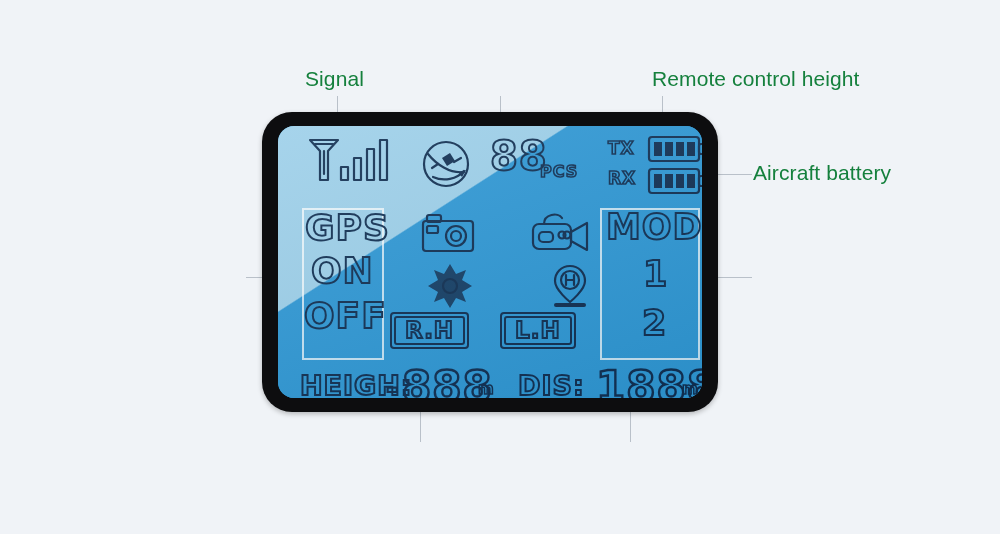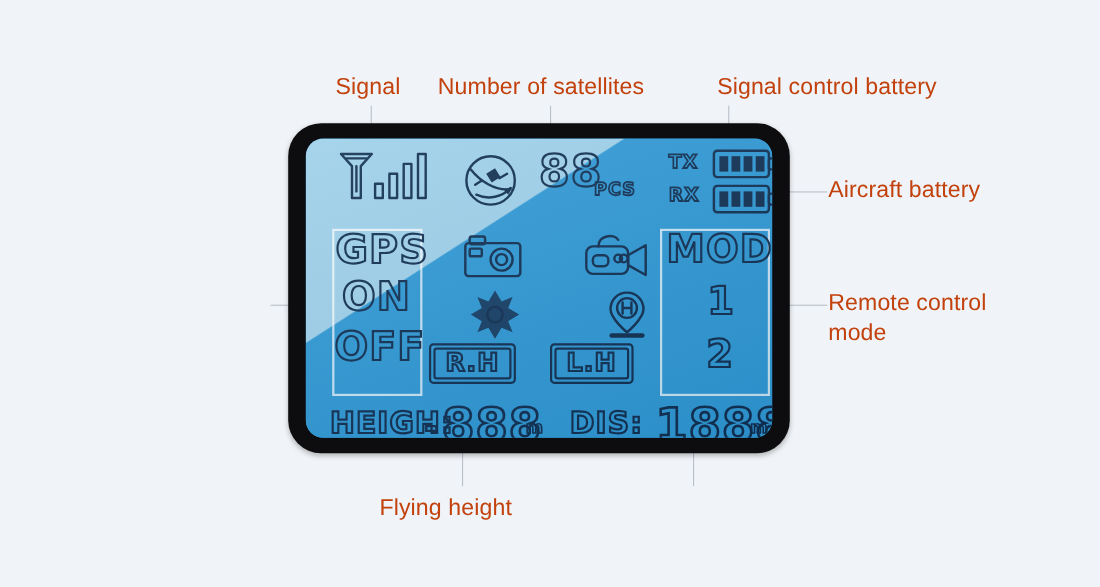--- a/index.html
+++ b/index.html
@@ -8,21 +8,21 @@
     background:#f0f3f7;
     font-family:"Liberation Sans",sans-serif;
     overflow:hidden;
     position:relative;
   }
   .stage{position:absolute;inset:0;}
 
   
   .label{
     position:absolute;
-    color:#c2410c;
+    color:#15803d;
     font-size:21px;
     line-height:26px;
     white-space:pre;
     letter-spacing:.1px;
   }
   .lbl-signal{left:305px;top:66px;}
   .lbl-sats{left:398px;top:66px;}
   .lbl-rcbatt{left:652px;top:66px;}
   .lbl-gpssw{left:106px;top:262px;}
   .lbl-acbatt{left:753px;top:160px;}
@@ -117,26 +117,22 @@
     padding:1px 9px;
     font-size:23px;
   }
 </style>
 </head>
 <body>
 
 <div class="stage">
 
   <div class="label lbl-signal">Signal</div>
-  <div class="label lbl-sats">Number of satellites</div>
-  <div class="label lbl-rcbatt">Signal control battery</div>
+  <div class="label lbl-rcbatt">Remote control height</div>
   <div class="label lbl-acbatt">Aircraft battery</div>
-  <div class="label lbl-rcmode">Remote control
-mode</div>
-  <div class="label lbl-fheight">Flying height</div>
 
   <div class="leader v ld-signal"></div>
   <div class="leader v ld-sats"></div>
   <div class="leader v ld-rcbatt"></div>
   <div class="leader v ld-fheight"></div>
   <div class="leader v ld-fdist"></div>
   <div class="leader h ld-gpssw"></div>
   <div class="leader h ld-acbatt"></div>
   <div class="leader h ld-rcmode"></div>
 

